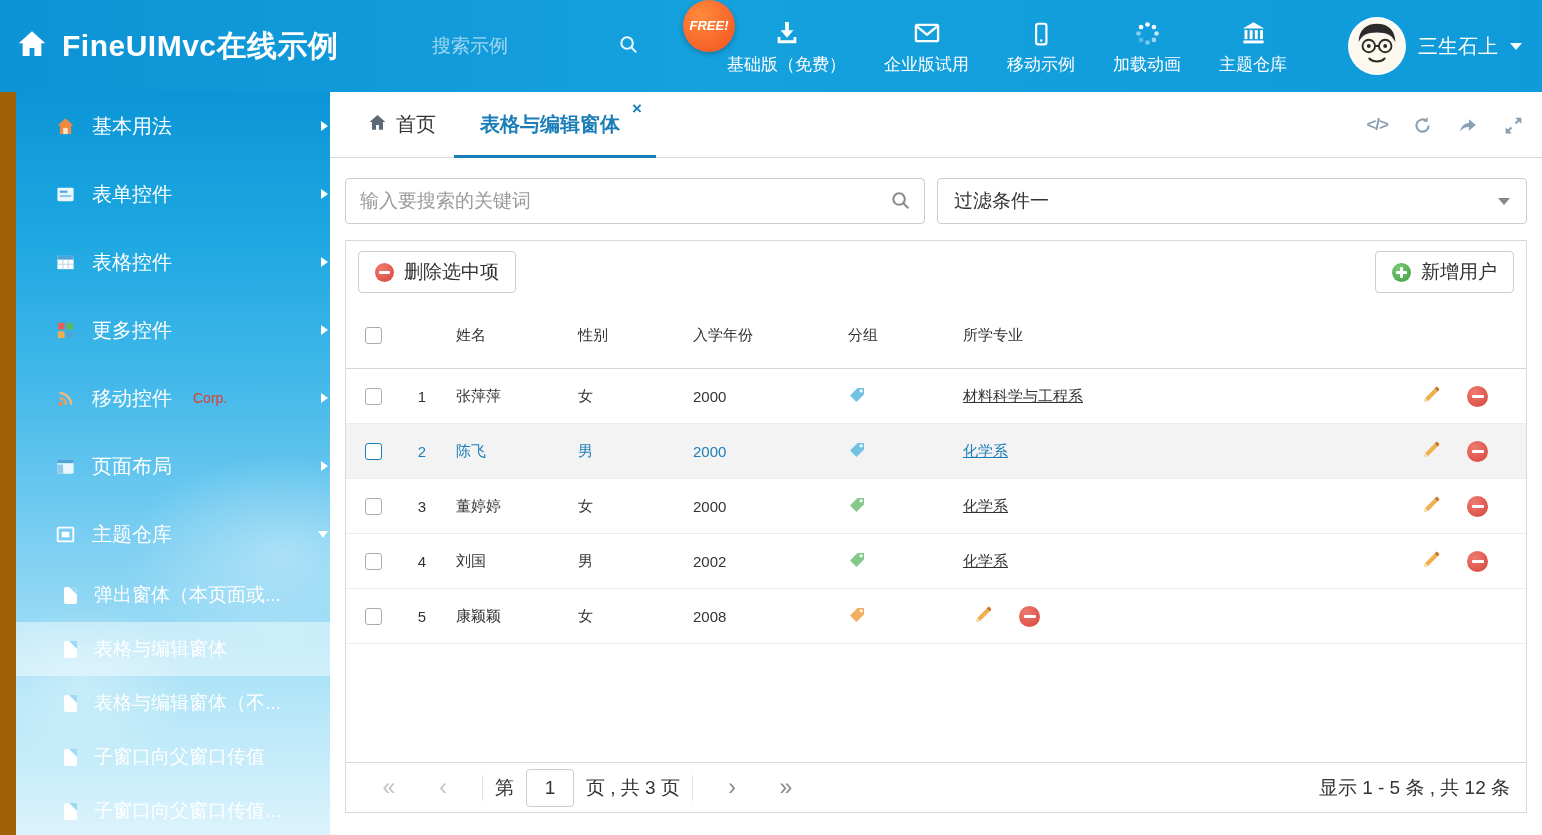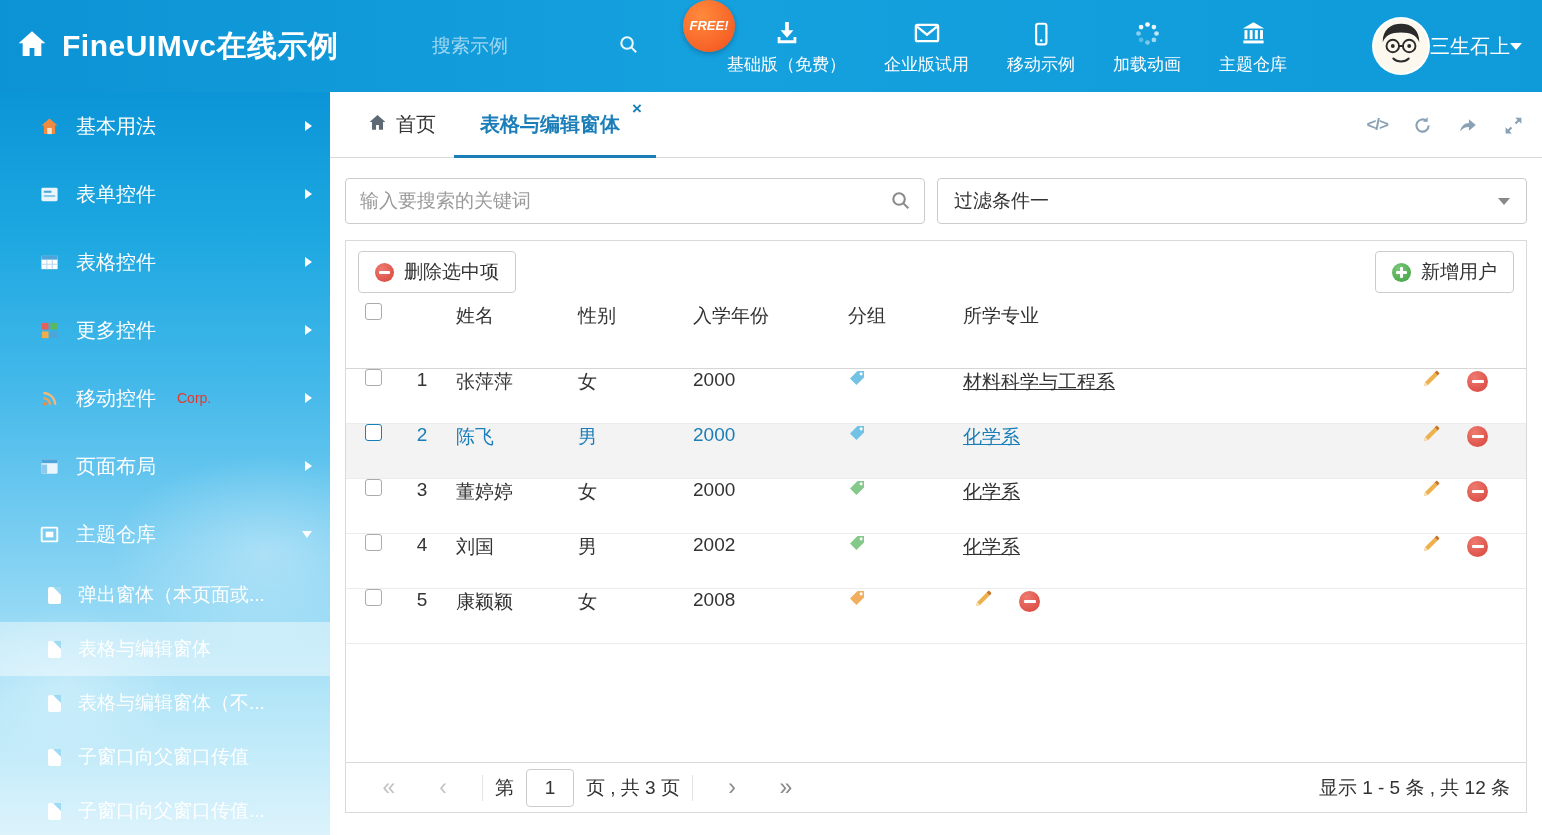--- a/index.html
+++ b/index.html
@@ -14,27 +14,27 @@
 .hsearch{position:absolute;left:432px;top:26px;width:208px;height:40px;display:flex;align-items:center;justify-content:space-between;cursor:text}
 .hsearch input{background:transparent;border:none;outline:none;color:#fff;font-size:19px;width:162px}
 .hsearch input::placeholder{color:rgba(255,255,255,.6)}
 .hnav{position:absolute;left:727px;top:0;height:92px;display:flex;align-items:center;gap:38px}
 .hnav-item{position:relative;display:flex;flex-direction:column;align-items:center;gap:6px;cursor:pointer}
 .hnav-icon{height:30px;display:flex;align-items:flex-end;justify-content:center}
 .hnav-label{font-size:17px;white-space:nowrap}
 .free-badge{position:absolute;left:-44px;top:-17px;width:52px;height:52px;border-radius:50%;
   background:radial-gradient(circle at 35% 30%,#ff8a3c,#f4511e);display:flex;align-items:center;justify-content:center;
   font-size:13px;font-weight:bold;font-style:italic;box-shadow:0 2px 5px rgba(0,0,0,.25);color:#fff}
-.huser{position:absolute;right:20px;top:0;height:92px;display:flex;align-items:center;cursor:pointer}
+.huser{position:absolute;right:20px;top:0;height:92px;display:flex;align-items:center;gap:12px;cursor:pointer}
 .avatar{width:58px;height:58px;border-radius:50%;overflow:hidden;border:2px solid rgba(255,255,255,.95);background:#fdf8ee;flex:none}
 .huser-name{font-size:20px;white-space:nowrap}
 .caret-white{width:0;height:0;border-left:6px solid transparent;border-right:6px solid transparent;border-top:7px solid #fff}
 
 
-.sidebar{position:absolute;left:0;top:92px;width:332px;height:743px;color:#fff;overflow:hidden;
+.sidebar{position:absolute;left:16px;top:92px;width:332px;height:743px;color:#fff;overflow:hidden;
   background:linear-gradient(180deg,#0b95d7 0%,#1ea8e1 20%,#45b9ea 40%,#7fd0f2 62%,#b4e6f8 82%,#dcf3fc 100%)}
 .sidebar::before{content:"";position:absolute;inset:0;pointer-events:none;
   background:radial-gradient(220px 140px at 80% 62%,rgba(255,255,255,.35),transparent 70%),
              radial-gradient(160px 110px at 20% 80%,rgba(255,255,255,.3),transparent 70%)}
 .snav{position:relative}
 .snav-item{height:68px;display:flex;align-items:center;padding:0 20px 0 40px;gap:17px;cursor:pointer;font-size:20px}
 .snav-item .chev{margin-left:auto}
 .chev-r{width:0;height:0;border-top:5px solid transparent;border-bottom:5px solid transparent;border-left:7px solid #fff}
 .chev-d{width:0;height:0;border-left:5px solid transparent;border-right:5px solid transparent;border-top:7px solid #fff}
 .snav-sub{height:54px;display:flex;align-items:center;padding:0 18px 0 48px;gap:17px;font-size:19px;cursor:pointer;white-space:nowrap}
@@ -69,21 +69,21 @@
 .grid-toolbar{display:flex;align-items:center;justify-content:space-between;padding:10px 12px}
 .btn{display:flex;align-items:center;gap:10px;height:42px;padding:0 16px;border:1px solid #ccc;border-radius:4px;background:#fff;font-size:19px;color:#333;cursor:pointer}
 .minus-ico{width:19px;height:19px;border-radius:50%;background:radial-gradient(circle at 35% 30%,#ee7a6f,#d6443c);position:relative;flex:none}
 .minus-ico::after{content:"";position:absolute;left:4px;top:8px;width:11px;height:3px;background:#fff;border-radius:1px}
 .plus-ico{width:19px;height:19px;border-radius:50%;background:radial-gradient(circle at 35% 30%,#79c979,#3ea03e);position:relative;flex:none}
 .plus-ico::before{content:"";position:absolute;left:4px;top:8px;width:11px;height:3px;background:#fff;border-radius:1px}
 .plus-ico::after{content:"";position:absolute;left:8px;top:4px;width:3px;height:11px;background:#fff;border-radius:1px}
 .minus-sm{width:21px;height:21px;border-radius:50%;background:radial-gradient(circle at 35% 30%,#ee7a6f,#d6443c);position:relative;cursor:pointer}
 .minus-sm::after{content:"";position:absolute;left:4.5px;top:9px;width:12px;height:3px;background:#fff;border-radius:1px}
 
-.trow{display:flex;align-items:flex-start;border-bottom:1px solid #ececec;height:55px;font-size:19px;color:#333}
+.trow{display:flex;align-items:center;border-bottom:1px solid #ececec;height:55px;font-size:15px;color:#333}
 .thead{height:66px;border-bottom:1px solid #d6d6d6}
 .c-check{width:54px;display:flex;justify-content:center;flex:none}
 .c-num{width:44px;text-align:center;flex:none}
 .c-name{width:122px;padding-left:12px;flex:none}
 .c-gender{width:115px;padding-left:12px;flex:none}
 .c-year{width:155px;padding-left:12px;flex:none}
 .c-group{width:115px;padding-left:12px;flex:none;display:flex;align-items:center}
 .c-major{flex:1;padding-left:12px;min-width:0}
 .c-actions{width:127px;display:flex;align-items:center;gap:26px;padding-left:22px;flex:none}
 .checkbox{width:17px;height:17px;border:1px solid #ababab;border-radius:3px;background:#fff;cursor:pointer}

